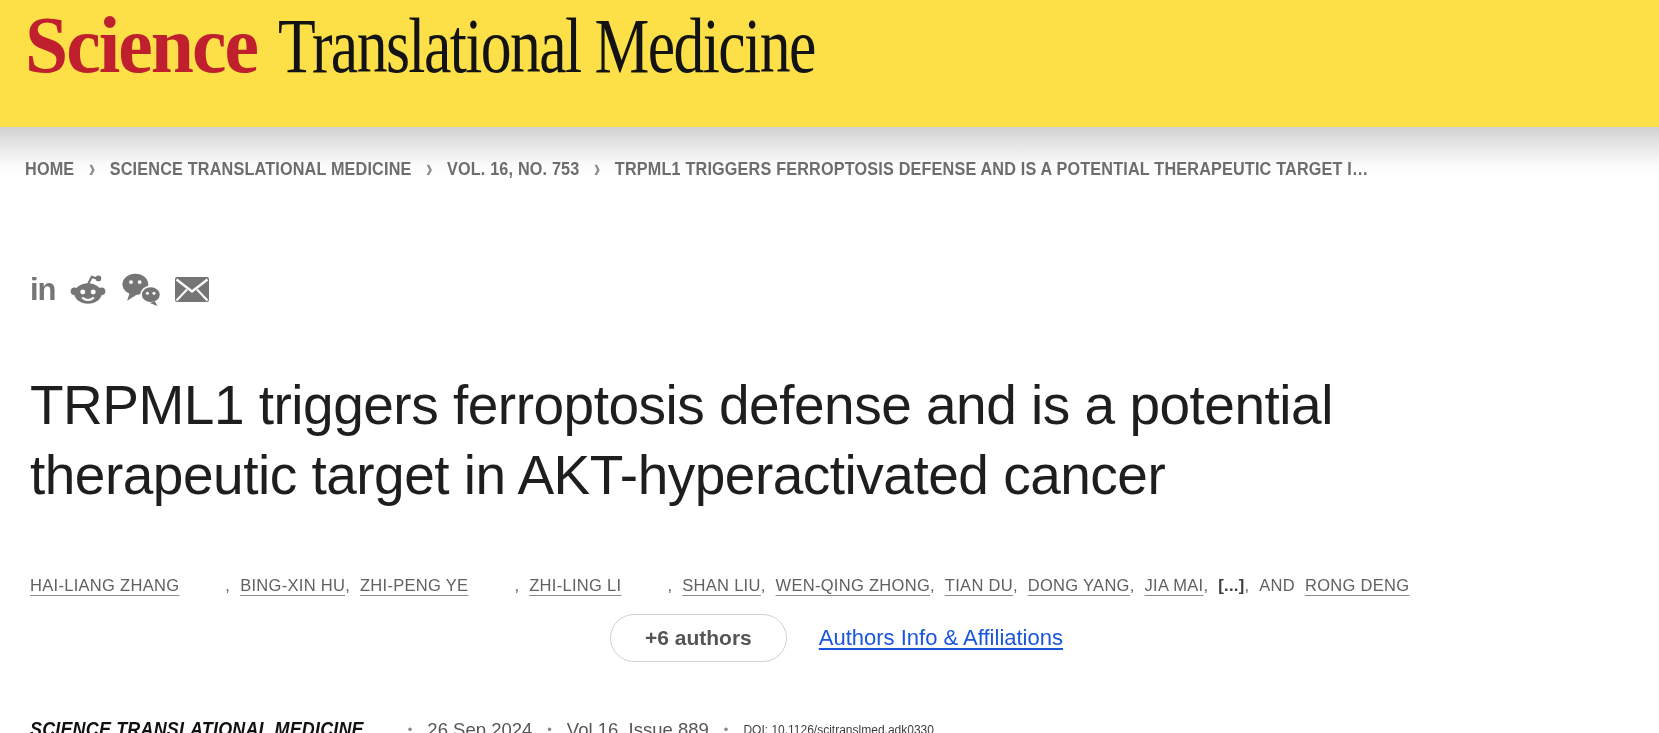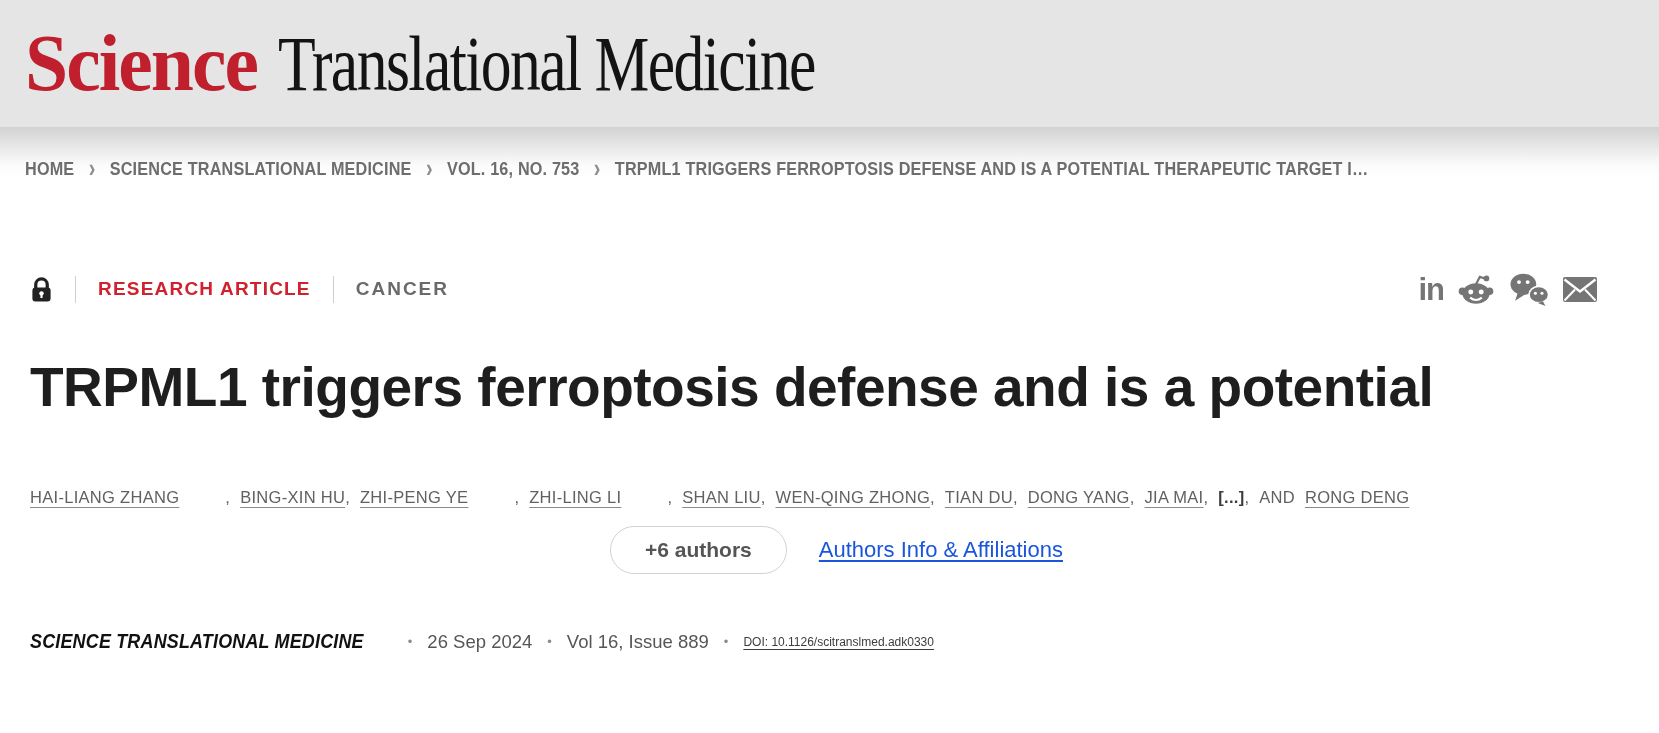--- a/index.html
+++ b/index.html
@@ -6,22 +6,22 @@
     --science_red:#c01f2e;
     --article_red:#d2212e;
     --link_blue:#1a56db;
     --icon_gray:#757575;
     --text_gray:#5f5f5f;
   }
   *{box-sizing:border-box;margin:0;padding:0;}
   html,body{width:1659px;height:733px;overflow:hidden;background:#fff;
     font-family:"Liberation Sans",sans-serif;}
   
-  .header{height:127px;display:flex;align-items:center;justify-content:space-between;
-    padding:0 124px 0 25px;background:#e5e5e5;}
+  .header{height:127px;display:flex;align-items:flex-start;justify-content:space-between;
+    padding:0 124px 0 25px;background:#fde047;}
   .logo{display:flex;align-items:baseline;white-space:nowrap;}
   .logo-science{font-family:"Liberation Serif",serif;font-weight:bold;
     font-size:80px;color:var(--science_red);letter-spacing:-2px;
     display:inline-block;transform:scaleX(0.97);transform-origin:left;}
   .logo-rest{font-family:"Liberation Serif",serif;font-weight:normal;
     font-size:79px;color:#131313;letter-spacing:-2px;margin-left:14px;
     display:inline-block;transform:scaleX(0.78);transform-origin:left;}
   .top-nav{display:flex;gap:46px;margin-top:-8px;}
   .top-nav a{font-size:21px;font-weight:bold;color:#575757;text-decoration:none;
     letter-spacing:0.2px;cursor:pointer;}
@@ -42,21 +42,21 @@
   .meta-divider{width:1px;height:27px;background:#cfcfcf;margin:0 22px;}
   .meta-type{font-size:19px;font-weight:bold;color:var(--article_red);
     letter-spacing:1.2px;text-decoration:none;cursor:pointer;}
   .meta-cat{font-size:19px;font-weight:bold;color:#6a6a6a;letter-spacing:2px;
     text-decoration:none;cursor:pointer;}
   .share-icons{display:flex;align-items:center;gap:13px;}
   .share-icons .sicon{cursor:pointer;display:flex;align-items:center;}
   .li-glyph{font-size:31px;font-weight:bold;color:var(--icon_gray);
     letter-spacing:-1px;line-height:1;font-family:"Liberation Sans",sans-serif;}
   
-  .title{margin:46px 30px 0 30px;font-size:55px;font-weight:bold;color:#1e1e1e;
+  .title{margin:64px 30px 0 30px;font-size:55px;font-weight:normal;color:#1e1e1e;
     letter-spacing:-0.5px;line-height:70px;max-width:1560px;}
   
   .authors{margin:66px 30px 0 30px;font-size:16.5px;color:#616161;
     letter-spacing:0.3px;white-space:nowrap;}
   .author-link{color:#616161;text-decoration:underline;
     text-decoration-color:#8a8a8a;text-underline-offset:4px;cursor:pointer;}
   .author-sep{margin-right:5px;}
   .orcid-gap{display:inline-block;width:46px;}
   .author-plain.bold{font-weight:bold;color:#3c3c3c;}
   .author-prefix{margin-right:5px;}
@@ -94,34 +94,20 @@
     <span class="crumb-sep">›</span>
     <a class="crumb">SCIENCE TRANSLATIONAL MEDICINE</a>
     <span class="crumb-sep">›</span>
     <a class="crumb">VOL. 16, NO. 753</a>
     <span class="crumb-sep">›</span>
     <span class="crumb">TRPML1 TRIGGERS FERROPTOSIS DEFENSE AND IS A POTENTIAL THERAPEUTIC TARGET I…</span>
   </div>
 </div>
 
 <div class="meta-row">
-  <div class="meta-left">
-    <span class="lock">
-      <svg viewBox="0 0 24 28" width="23" height="27">
-        <path d="M6 13 V9 a6 6 0 0 1 12 0 v4" fill="none" stroke="#222" stroke-width="3.4"></path>
-        <rect x="2.5" y="12" width="19" height="14.5" rx="3.2" fill="#222"></rect>
-        <circle cx="12" cy="18" r="2.3" fill="#fff"></circle>
-        <rect x="10.9" y="18.5" width="2.2" height="4.4" fill="#fff"></rect>
-      </svg>
-    </span>
-    <span class="meta-divider"></span>
-    <a class="meta-type">RESEARCH ARTICLE</a>
-    <span class="meta-divider"></span>
-    <a class="meta-cat">CANCER</a>
-  </div>
   <div class="share-icons">
     <span class="sicon">
       <span class="li-glyph">in</span>
     </span>
     <span class="sicon">
       <svg viewBox="0 0 32 27" width="38" height="32">
         <path d="M16 9.5 l3.2-6.2 5 1.6" stroke="#757575" stroke-width="1.8" fill="none"></path>
         <circle cx="24.8" cy="4.6" r="2.4" fill="#757575"></circle>
         <circle cx="4.6" cy="15.5" r="3.2" fill="#757575"></circle>
         <circle cx="27.4" cy="15.5" r="3.2" fill="#757575"></circle>
@@ -148,20 +134,21 @@
         <rect width="34" height="25" rx="2" fill="#757575"></rect>
         <path d="M1.5 2.5 L17 14.5 L32.5 2.5" stroke="#fff" stroke-width="2.4" fill="none"></path>
         <path d="M1.5 23.5 L12 12.5 M32.5 23.5 L22 12.5" stroke="#fff" stroke-width="2"></path>
       </svg>
     </span>
   </div>
 </div>
 
 <h1 class="title">
   <span>TRPML1 triggers ferroptosis defense and is a potential</span><br>
+  <span>therapeutic target in AKT-hyperactivated cancer</span>
 </h1>
 
 <div class="authors"><a class="author-link">HAI-LIANG ZHANG</a><span class="orcid-gap"></span><span class="author-sep">, </span><a class="author-link">BING-XIN HU</a><span class="author-sep">, </span><a class="author-link">ZHI-PENG YE</a><span class="orcid-gap"></span><span class="author-sep">, </span><a class="author-link">ZHI-LING LI</a><span class="orcid-gap"></span><span class="author-sep">, </span><a class="author-link">SHAN LIU</a><span class="author-sep">, </span><a class="author-link">WEN-QING ZHONG</a><span class="author-sep">, </span><a class="author-link">TIAN DU</a><span class="author-sep">, </span><a class="author-link">DONG YANG</a><span class="author-sep">, </span><a class="author-link">JIA MAI</a><span class="author-sep">, </span><span class="author-plain bold">[...]</span><span class="author-sep">, </span><span class="author-prefix">AND </span><a class="author-link">RONG DENG</a></div>
 
 <div class="author-actions">
   <button class="pill-btn">+6 authors</button>
   <a class="info-link">Authors Info &amp; Affiliations</a>
 </div>
 
 <div class="citation">

